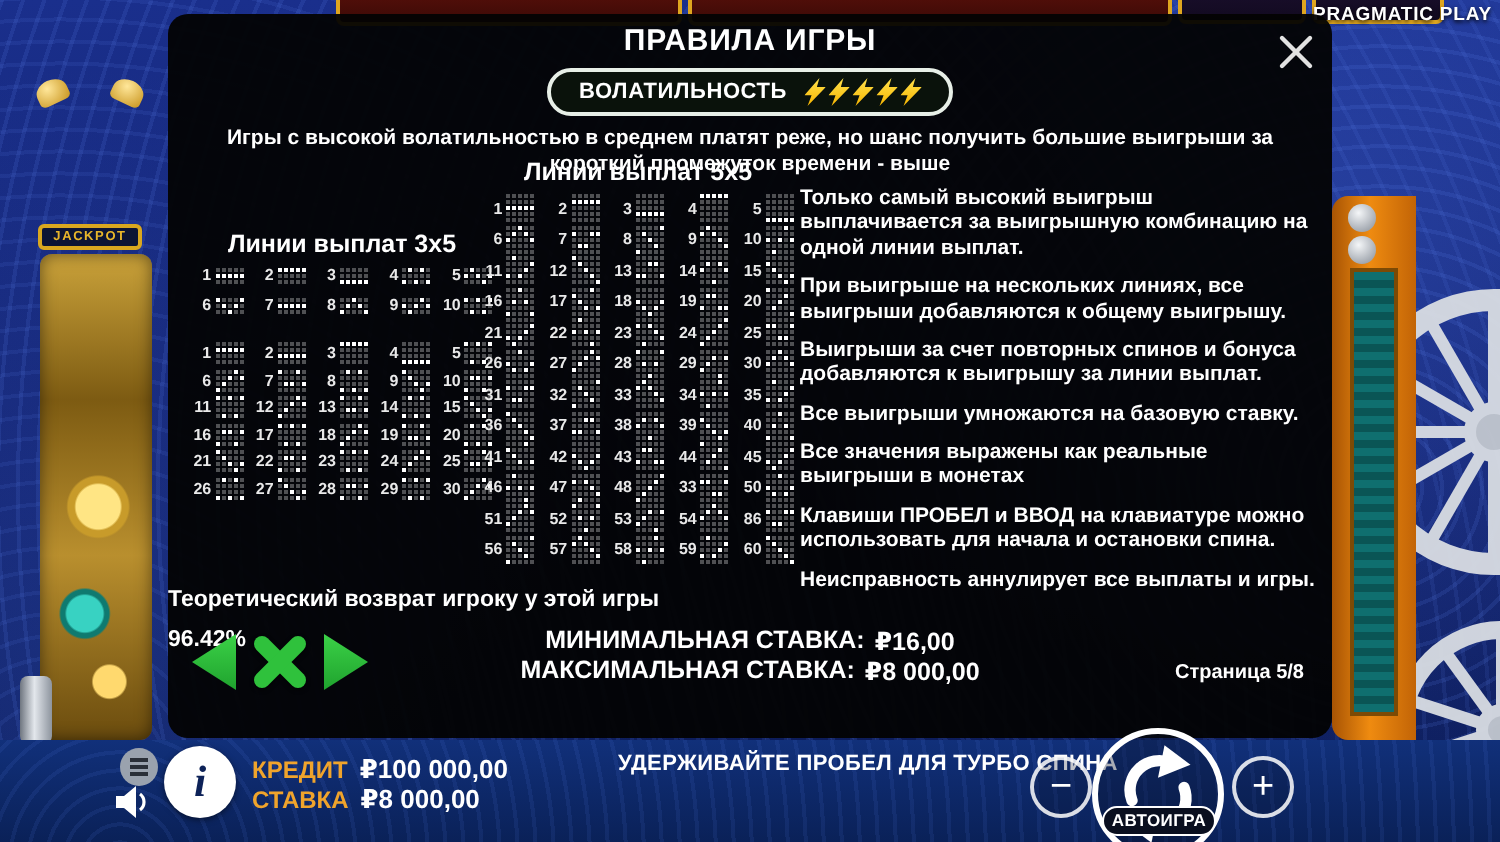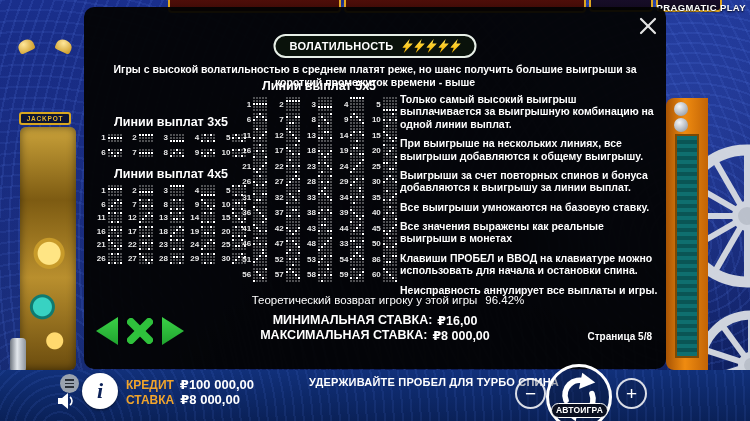--- a/index.html
+++ b/index.html
@@ -91,22 +91,22 @@
   #sec0 .pay-lines{row-gap:6px;}
   #sec1 .pay-lines{row-gap:2.5px;}
   #sec2 .pay-lines{row-gap:1.5px;}
   .pl-item{display:flex;align-items:center;gap:2px;}
   .pl-num{font-size:8px;font-weight:bold;color:#e9e9e9;min-width:10px;text-align:right;}
   .pl-icon{display:grid;gap:1px;}
   .pl-icon i{width:2px;height:2px;background:rgba(255,255,255,.3);display:block;}
   .pl-icon i.on{background:#fff;}
   .rules-col{position:absolute;left:316px;top:86px;width:260px;}
   .rules-col p{margin:0 0 7px 0;font-size:10.5px;line-height:1.18;font-weight:bold;}
-  .rtp-row{position:absolute;top:287px;left:13px;width:100%;display:flex;justify-content:center;gap:8px;
-      font-size:11.5px;font-weight:normal;}
+  .rtp-row{position:absolute;top:287px;left:0;width:100%;display:flex;justify-content:center;gap:8px;
+      font-size:11.5px;font-weight:bold;flex-direction:column;}
   .bet-row{position:absolute;left:0;width:100%;display:flex;justify-content:center;gap:5px;
       font-size:12.5px;font-weight:bold;}
   #minbet{top:306px;} #maxbet{top:321px;}
   .page-ind{position:absolute;right:14px;top:324px;font-size:10px;font-weight:bold;}
   .nav{position:absolute;left:12px;top:308px;display:flex;align-items:center;gap:6px;}
   .tri{width:22px;height:28px;background:linear-gradient(180deg,#3bd147,#1fa32e);
       filter:drop-shadow(0 1px 1px rgba(0,0,0,.6));cursor:pointer;}
   .tri-left{clip-path:polygon(100% 0,100% 100%,0 50%);}
   .tri-right{clip-path:polygon(0 0,0 100%,100% 50%);}
   .nav-x{width:32px;height:32px;cursor:pointer;filter:drop-shadow(0 1px 1px rgba(0,0,0,.6));}
@@ -190,20 +190,21 @@
       <circle cx="96" cy="237" r="10" fill="#c3c8cf"></circle>
     </g>
   </svg>
   <div class="machine-right">
     <div class="knob k1"></div>
     <div class="knob k2"></div>
     <div class="teal-band"></div>
   </div>
 
   <div class="panel">
+    <div class="panel-title">ПРАВИЛА ИГРЫ</div>
     <svg class="close-btn" viewBox="0 0 20 20">
       <g>
         <line x1="3" y1="3" x2="17" y2="17" stroke="#e2e2e2" stroke-width="2.2" stroke-linecap="round"></line>
         <line x1="17" y1="3" x2="3" y2="17" stroke="#e2e2e2" stroke-width="2.2" stroke-linecap="round"></line>
       </g>
     </svg>
 
     <div class="vol-pill">
       <span class="vol-label">ВОЛАТИЛЬНОСТЬ</span>
       <span class="bolts">
@@ -416,21 +417,20 @@
               <i></i>
               <i class="on"></i>
               <i></i>
               <i class="on"></i>
               <i></i>
             </div>
           </div>
         </div>
     </div>
     <div class="pay-sec" id="sec1">
-      <div class="pay-title">Линии выплат 4x5</div>
       <div class="pay-lines">
           <div class="pl-item">
             <span class="pl-num">1</span>
             <div class="pl-icon" style="grid-template-columns: repeat(5, 2px);">
               <i></i>
               <i></i>
               <i></i>
               <i></i>
               <i></i>
               <i class="on"></i>

